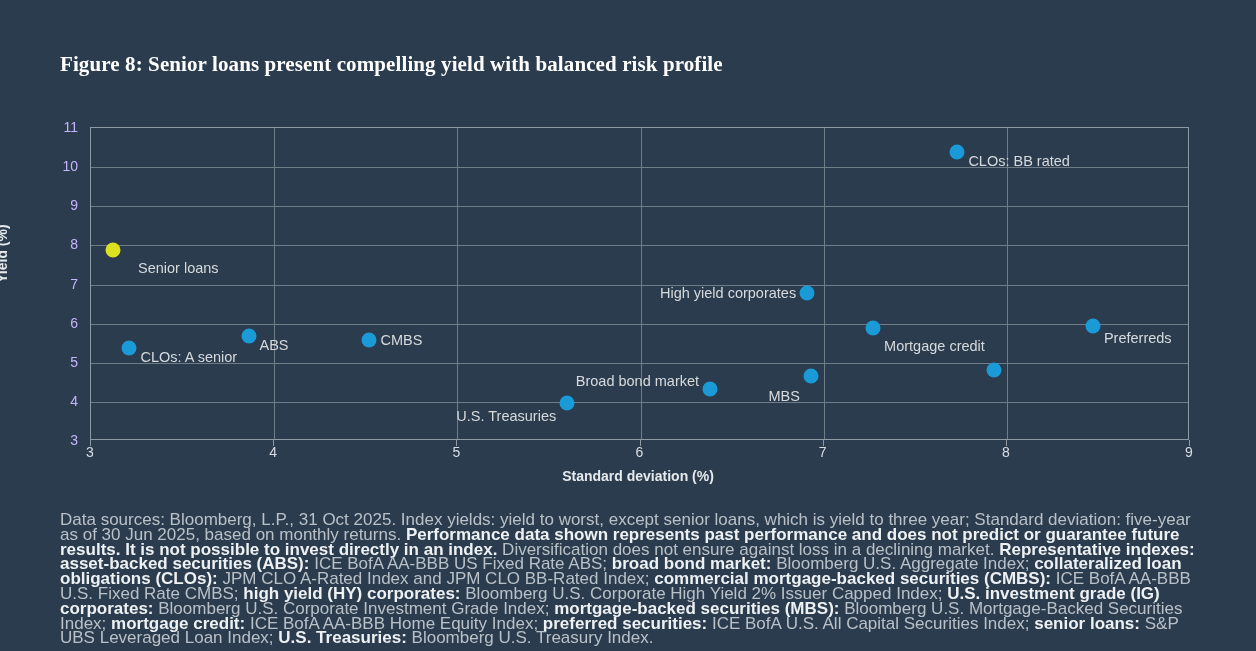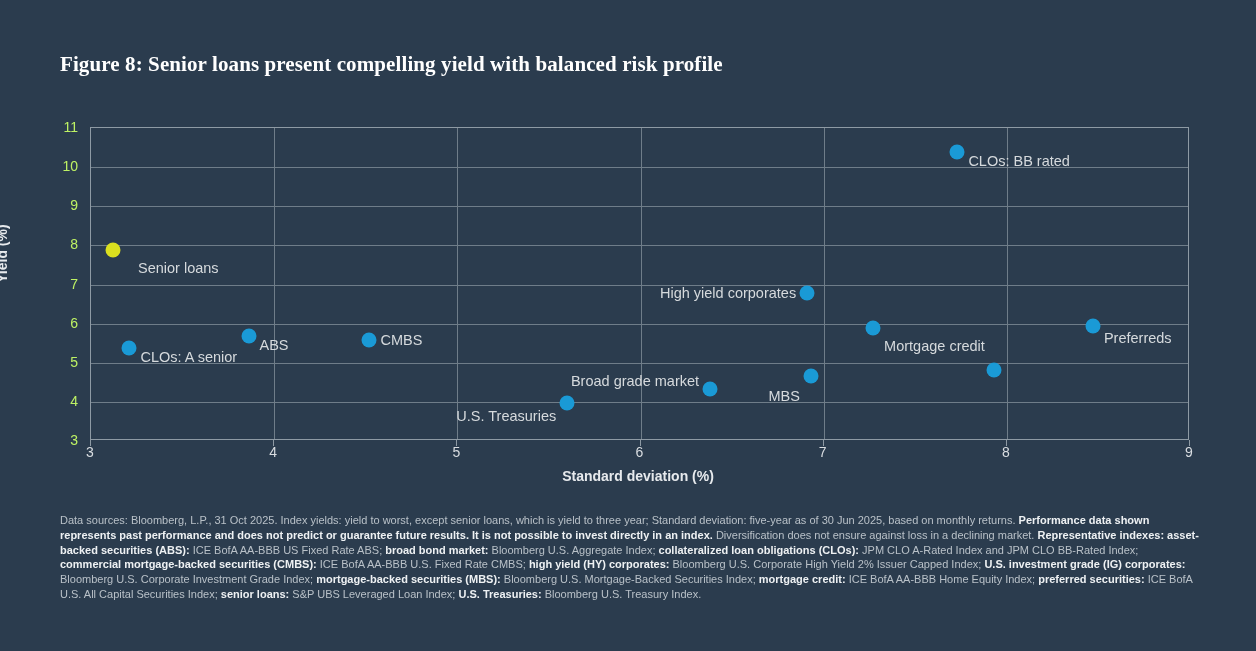--- a/index.html
+++ b/index.html
@@ -37,21 +37,21 @@
   .gridline-h{
     position:absolute;left:0;right:0;height:1px;background:#6f7d89;
   }
   .gridline-v{
     position:absolute;top:0;bottom:0;width:1px;background:#6f7d89;
   }
   .ytick-label{
     position:absolute;
     right:1178px;
     font-size:14px;
-    color:#bef264;
+    color:#c4b5fd;
     text-align:right;
     width:40px;
     transform:translateY(-50%);
   }
   .xtick-label{
     position:absolute;
     top:444px;
     font-size:14px;
     color:#d9dde1;
     text-align:center;
@@ -97,21 +97,21 @@
     line-height:16px;
   }
   .pt-label.left{transform:translate(-100%,-50%);}
   .pt-label.right{transform:translate(0,-50%);}
 
   
   #footnote{
     position:absolute;
     left:60px; top:513px;
     width:1140px;
-    font-size:11px;
+    font-size:17px;
     line-height:14.8px;
     color:#b9c1c8;
     text-align:left;
   }
   #footnote b{color:#eef1f3;font-weight:bold;}
 </style>
 </head>
 <body>
 
 <div id="figure-title">Figure 8: Senior loans present compelling yield with balanced risk profile</div>
@@ -149,21 +149,21 @@
       <div class="point" title="CMBS" style="left: 278.413px; top: 212.058px; background: rgb(26, 154, 214);"></div>
       <div class="pt-label right" style="left: 289.413px; top: 212.058px;">
         <div>CMBS</div>
       </div>
       <div class="point" title="U.S. Treasuries" style="left: 476.233px; top: 275.049px; background: rgb(26, 154, 214);"></div>
       <div class="pt-label left" style="left: 465.233px; top: 288.049px;">
         <div>U.S. Treasuries</div>
       </div>
       <div class="point" title="Broad bond market" style="left: 619.103px; top: 260.572px; background: rgb(26, 154, 214);"></div>
       <div class="pt-label left" style="left: 608.103px; top: 252.572px;">
-        <div>Broad grade market</div>
+        <div>Broad bond market</div>
       </div>
       <div class="point" title="High yield corporates" style="left: 716.182px; top: 165.107px; background: rgb(26, 154, 214);"></div>
       <div class="pt-label left" style="left: 705.182px; top: 165.107px;">
         <div>High yield corporates</div>
       </div>
       <div class="point" title="MBS" style="left: 719.845px; top: 247.661px; background: rgb(26, 154, 214);"></div>
       <div class="pt-label left" style="left: 708.845px; top: 267.661px;">
         <div>MBS</div>
       </div>
       <div class="point" title="Mortgage credit" style="left: 782.122px; top: 199.537px; background: rgb(26, 154, 214);"></div>

